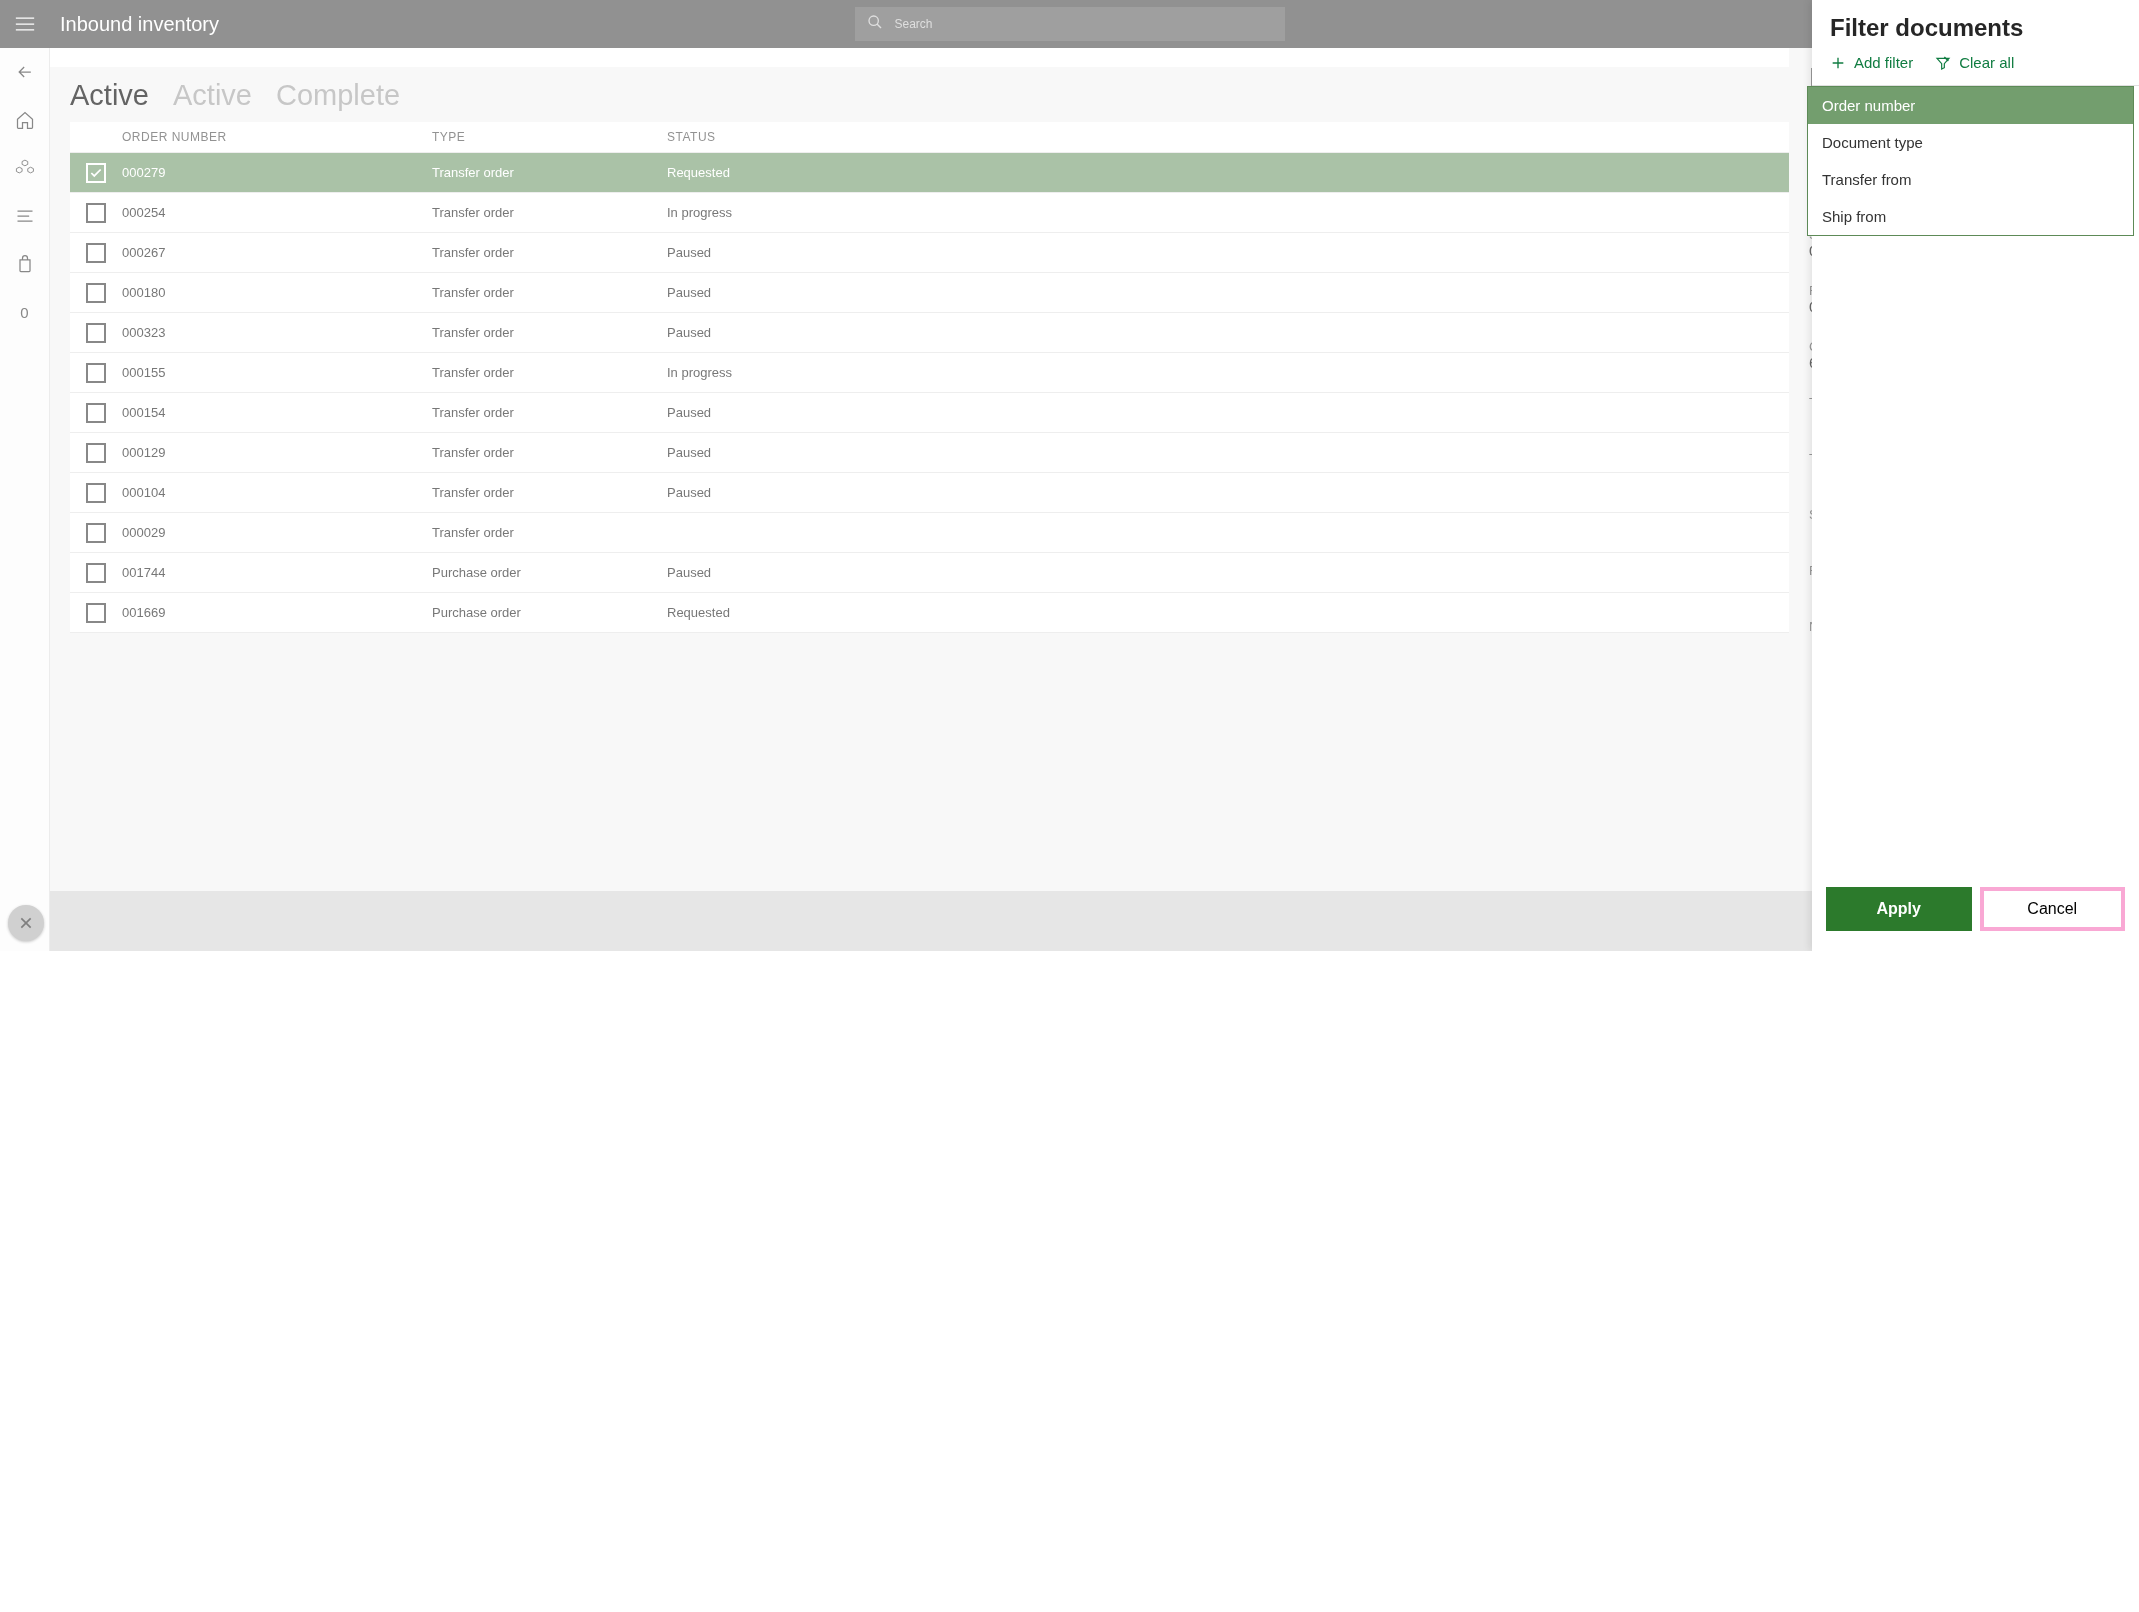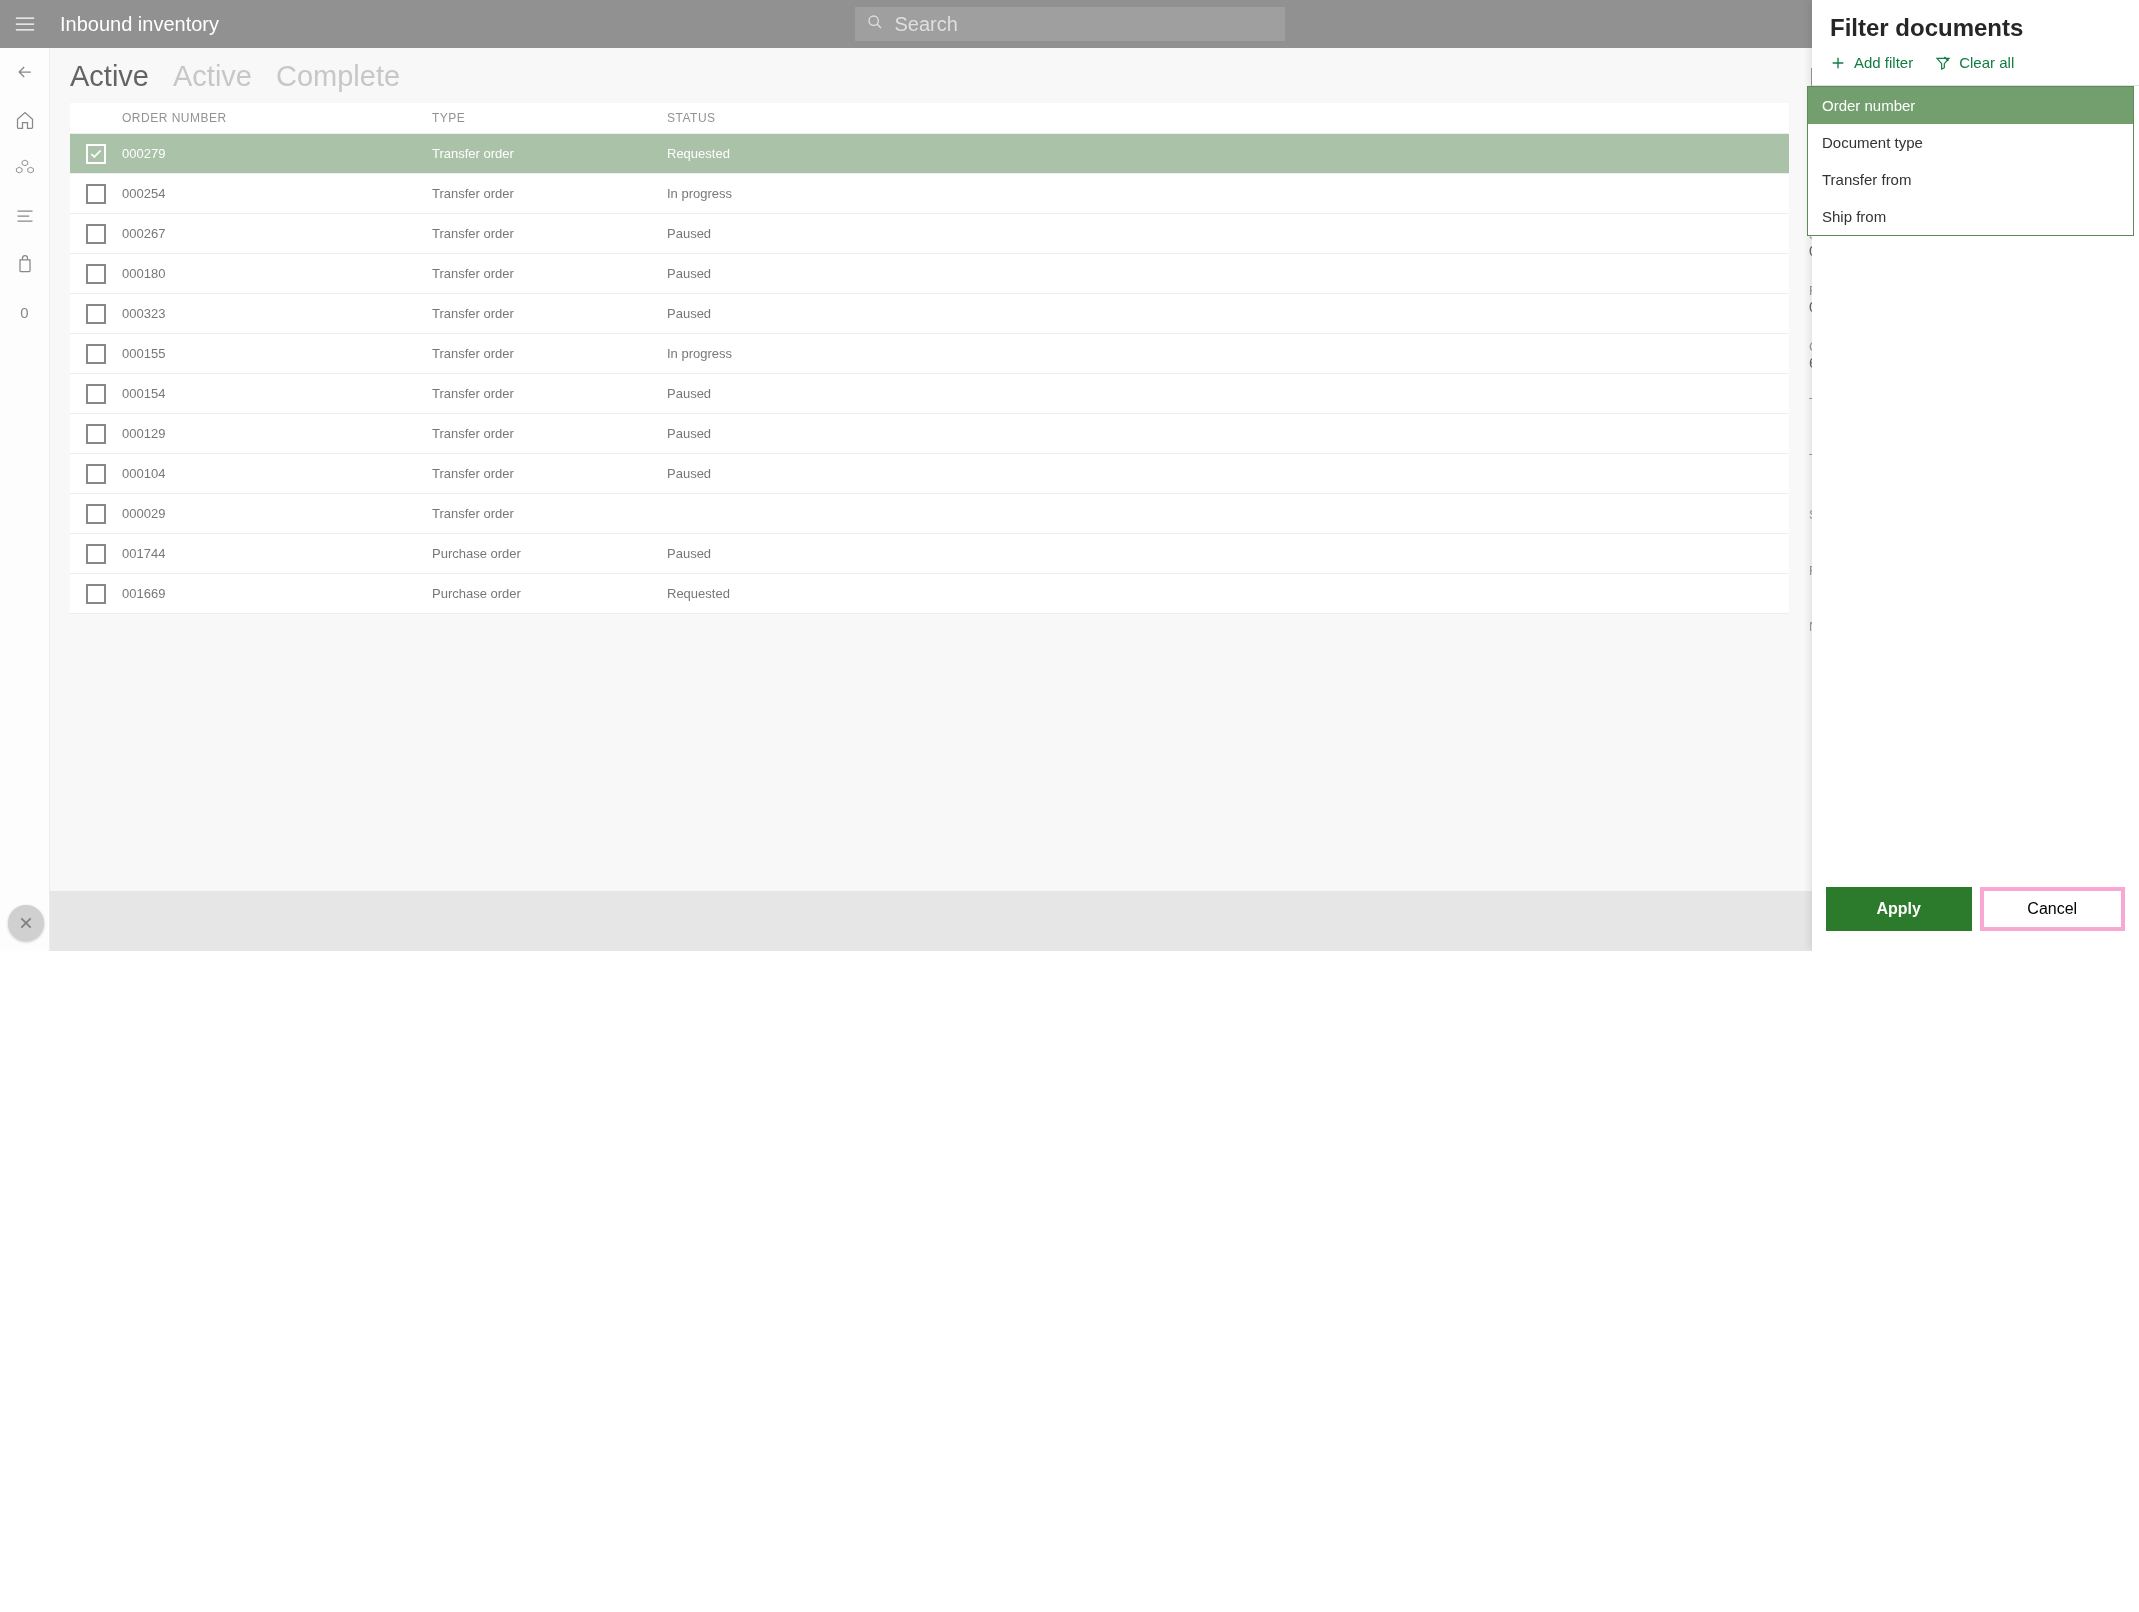--- a/index.html
+++ b/index.html
@@ -12,30 +12,30 @@
     .sidebar-item { width: 50px; height: 48px; display: flex; align-items: center; justify-content: center; color: #606060; cursor: pointer; }
     .sidebar-item svg { width: 20px; height: 20px; }
     .sidebar-zero { font-size: 15px; color: #606060; }
     
     
     .header { position: absolute; top: 0; left: 0; right: 0; height: 48px; background: #6c6c6c; display: flex; align-items: center; padding-left: 0; z-index: 2; }
     .hamburger-btn { width: 50px; height: 48px; display: flex; align-items: center; justify-content: center; color: #fff; cursor: pointer; }
     .hamburger-btn svg { width: 20px; height: 14px; }
     .header-title { color: #fff; font-size: 20px; font-weight: 400; margin-left: 10px; }
     .search-container { margin-left: auto; margin-right: auto; position: absolute; left: 50%; transform: translateX(-50%); }
-    .search-box { width: 430px; height: 34px; background: #7f7f7f; border: none; padding-left: 40px; color: #d5d5d5; font-size: 20px; }
+    .search-box { width: 430px; height: 34px; background: #7f7f7f; border: none; padding-left: 40px; color: #d5d5d5; font-size: 12px; }
     .search-box::placeholder { color: #d5d5d5; }
     .search-icon-wrap { position: absolute; left: 12px; top: 50%; transform: translateY(-50%); }
     .search-icon-wrap svg { width: 16px; height: 16px; }
     .chat-icon { position: absolute; right: 20px; display: flex; align-items: center; justify-content: center; width: 40px; height: 48px; color: #dcdcdc; }
     .chat-icon svg { width: 18px; height: 18px; }
     
     
     .main { display: flex; flex-direction: column; position: relative; }
-    .main-body { flex: 1; margin-top: 48px; display: flex; flex-direction: column; background: #f6f6f6; overflow: hidden; }
+    .main-body { flex: 1; margin-top: 67px; display: flex; flex-direction: column; background: #f6f6f6; overflow: hidden; }
     
     
     .tabs { padding: 12px 20px 10px 20px; display: flex; gap: 24px; }
     .tab { font-size: 29px; font-weight: 400; color: #b4b4b4; cursor: pointer; }
     .tab.active { color: #303030; }
     
     
     .table-wrap { flex: 1; overflow: auto; padding: 0 20px; }
     .tbl-header { display: grid; grid-template-columns: 52px 310px 235px 1fr; padding: 8px 0; background: #fff; border-bottom: 1px solid #e9e9e9; }
     .tbl-header-cell { font-size: 12px; letter-spacing: 0.5px; color: #6e6e6e; text-transform: uppercase; }

